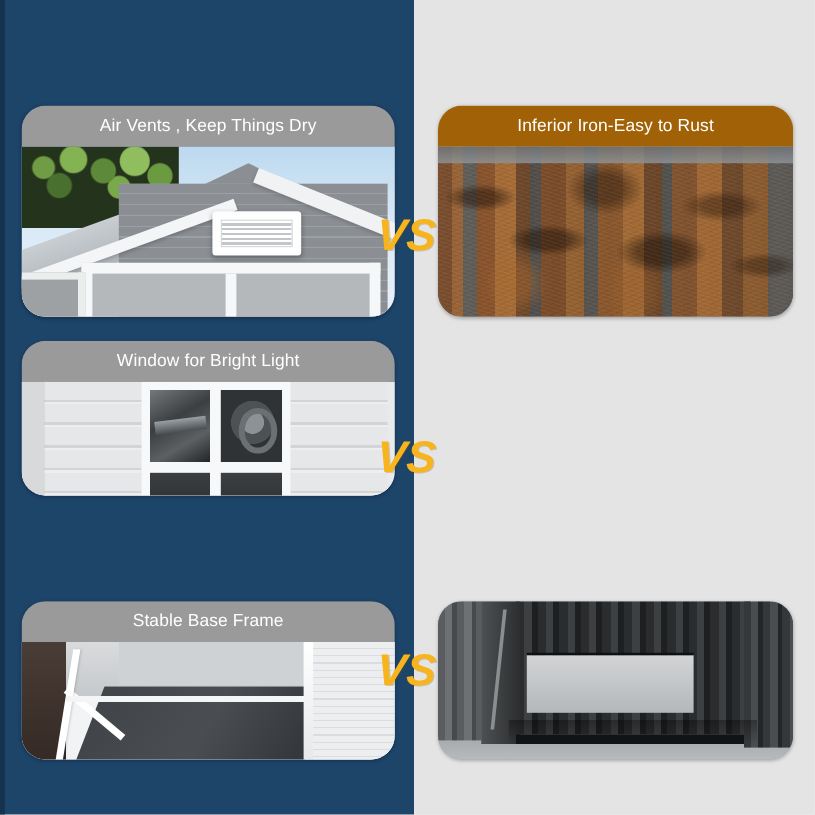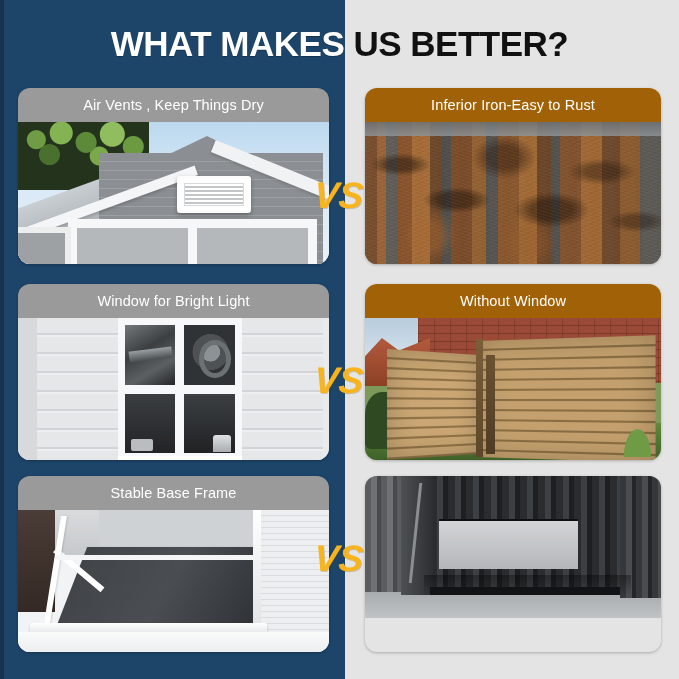--- a/index.html
+++ b/index.html
@@ -62,30 +62,30 @@
     color: #ffffff;
     text-shadow: 0 1px 0 rgba(0,0,0,0.25);
   }
   .title .t-black {
     color: #111111;
   }
 
   
   .card {
     position: absolute;
-    border-radius: 12px;
+    border-radius: 20px;
     overflow: hidden;
     box-shadow: 0 1px 3px rgba(0,0,0,0.25);
   }
   .card.left  { left: 18px;  width: 311px; }
   .card.right { left: 365px; width: 296px; }
 
   .row1 { top: 88px;  height: 176px; }
-  .row2 { top: 284px; height: 176px; }
-  .row3 { top: 476px; height: 176px; }
+  .row2 { top: 284px; height: 129px; }
+  .row3 { top: 501px; height: 132px; }
 
   .card-header {
     position: relative;
     height: 34px;
     line-height: 34px;
     text-align: center;
     color: #ffffff;
     font-size: 14.5px;
     font-weight: normal;
     letter-spacing: 0.1px;
@@ -385,21 +385,20 @@
     background: linear-gradient(rgba(0,0,0,0.35), rgba(0,0,0,0)); }
 </style>
 </head>
 <body>
 
 <div id="page">
 
   <div class="bg-left"></div>
   <div class="bg-right"></div>
 
-  <div class="title"><span class="t-white">WHAT MAKES</span><span class="t-black"> US BETTER?</span></div>
 
   <div class="card left row1">
     <div class="card-header">Air Vents , Keep Things Dry</div>
     <div class="card-image">
       <div class="shed-vent">
         <div class="sv-trees"></div>
         <div class="sv-roofL"></div>
         <div class="sv-gable-peak"></div>
         <div class="sv-gable"></div>
         <div class="sv-roofL-edge"></div>
@@ -439,37 +438,20 @@
             <div class="ws-pane p2"></div>
             <div class="ws-pane p3"></div>
             <div class="ws-pane p4"></div>
           </div>
           <div class="ws-sill"></div>
         </div>
       </div>
     </div>
   </div>
 
-  <div class="card right row2">
-    <div class="card-header">Without Window</div>
-    <div class="card-image">
-      <div class="wood-shed">
-        <div class="wd-sky"></div>
-        <div class="wd-brick"></div>
-        <div class="wd-house-far"></div>
-        <div class="wd-grass"></div>
-        <div class="wd-bushL"></div>
-        <div class="wd-slatL"></div>
-        <div class="wd-slatR"></div>
-        <div class="wd-post"></div>
-        <div class="wd-door"></div>
-        <div class="wd-weeds"></div>
-      </div>
-    </div>
-  </div>
 
   <div class="vs vs2"><span>VS</span></div>
 
   <div class="card left row3">
     <div class="card-header">Stable Base Frame</div>
     <div class="card-image">
       <div class="base-frame">
         <div class="bf-darkwall"></div>
         <div class="bf-backwall"></div>
         <div class="bf-backwall2"></div>

